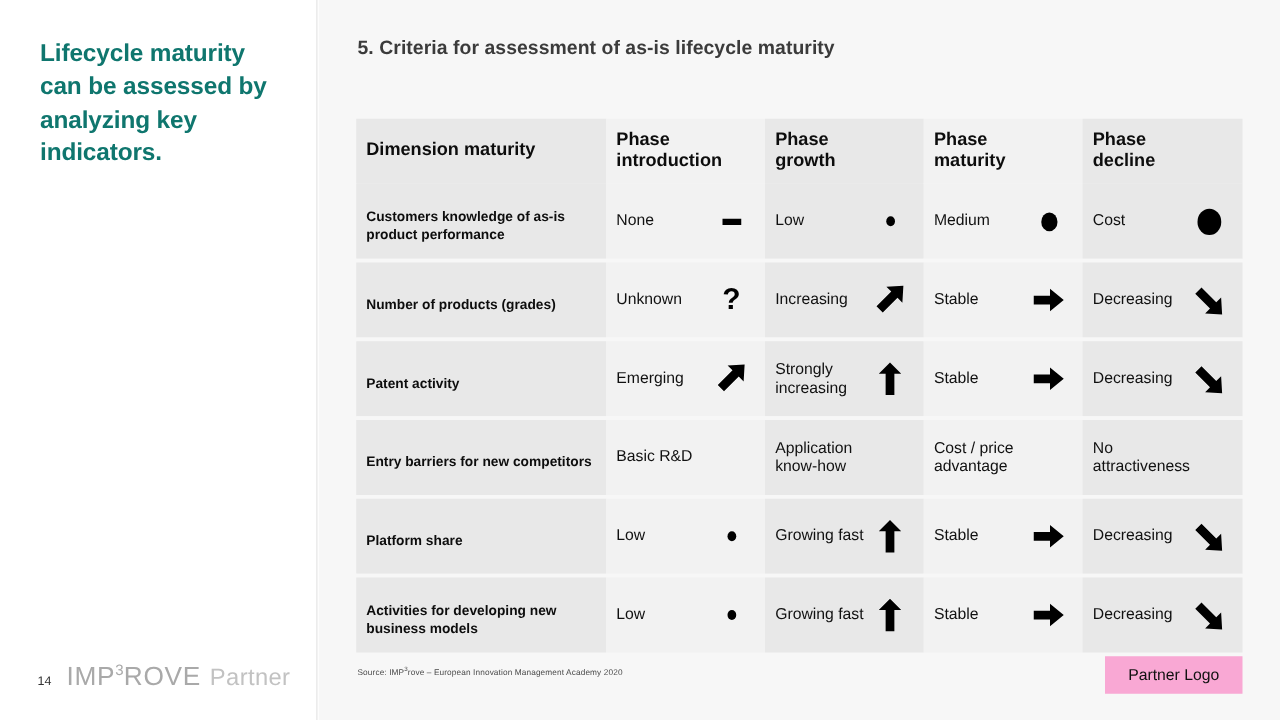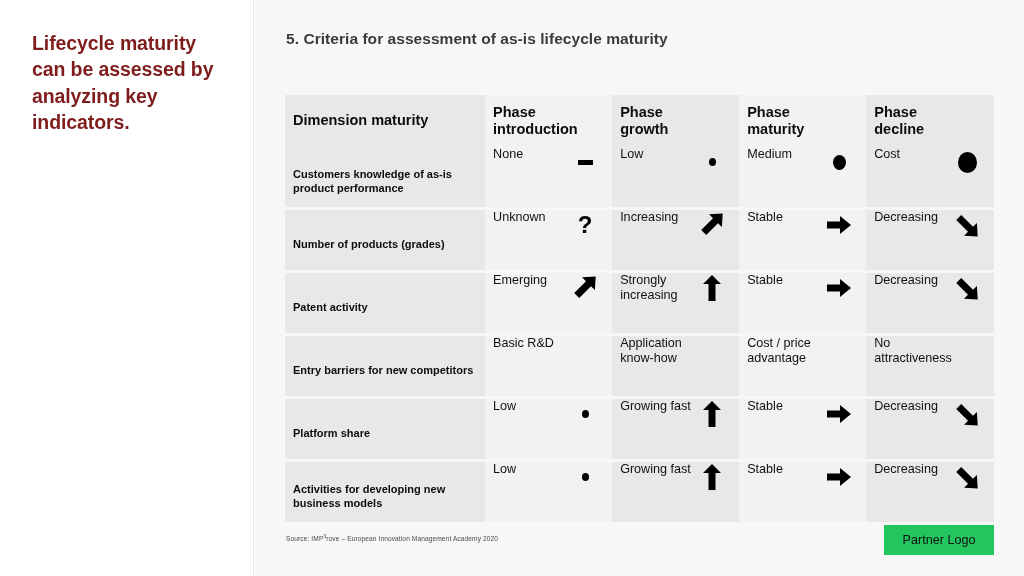--- a/index.html
+++ b/index.html
@@ -35,21 +35,21 @@
   }
 
   .lead-title {
     position: absolute;
     left: 32px;
     top: 30px;
     width: 200px;
     font-size: 19.5px;
     font-weight: bold;
     line-height: 1.35;
-    color: #7f1d1d;
+    color: #0f766e;
     letter-spacing: -0.1px;
   }
 
   .step-label {
     position: absolute;
     left: 29px;
     top: 483px;
     width: 205px;
     font-size: 11.5px;
     font-weight: bold;
@@ -156,21 +156,21 @@
   }
   .dim-cell .pad { padding: 9px 6px 0 8px; }
 
   .val-cell {
     font-size: 12.6px;
     color: #111111;
     line-height: 1.22;
   }
   .val-inner {
     display: flex;
-    align-items: flex-start;
+    align-items: center;
     justify-content: space-between;
     padding: 0 12px 0 8px;
     height: 60px;
   }
   .val-text { max-width: 78px; }
   .glyph {
     flex: 0 0 auto;
     display: flex;
     align-items: center;
     justify-content: center;
@@ -218,37 +218,41 @@
   }
   .source .sup { font-size: 5px; vertical-align: super; }
 
   
   .partner-logo {
     position: absolute;
     left: 629px;
     top: 525px;
     width: 110px;
     height: 30px;
-    background: #22c55e;
+    background: #f9a8d4;
     color: #111111;
     font-size: 12.6px;
     display: flex;
     align-items: center;
     justify-content: center;
   }
 </style>
 </head>
 <body>
 
 <div class="slide">
 
   <div class="left-panel">
     <div class="lead-title">Lifecycle maturity can be assessed by analyzing key indicators.</div>
 
 
+    <div class="logo-row">
+      <span class="page-num">14</span>
+      <span class="logo-mark"><span>IMP</span><span class="sup">3</span><span>ROVE</span><span class="logo-partner">Partner</span></span>
+    </div>
   </div>
 
   <div class="content">
 
     <div class="slide-title">5. Criteria for assessment of as-is lifecycle maturity</div>
 
     <table class="matrix">
       <thead>
         <tr>
           <td class="col-dim tint-a hdr-dim">

